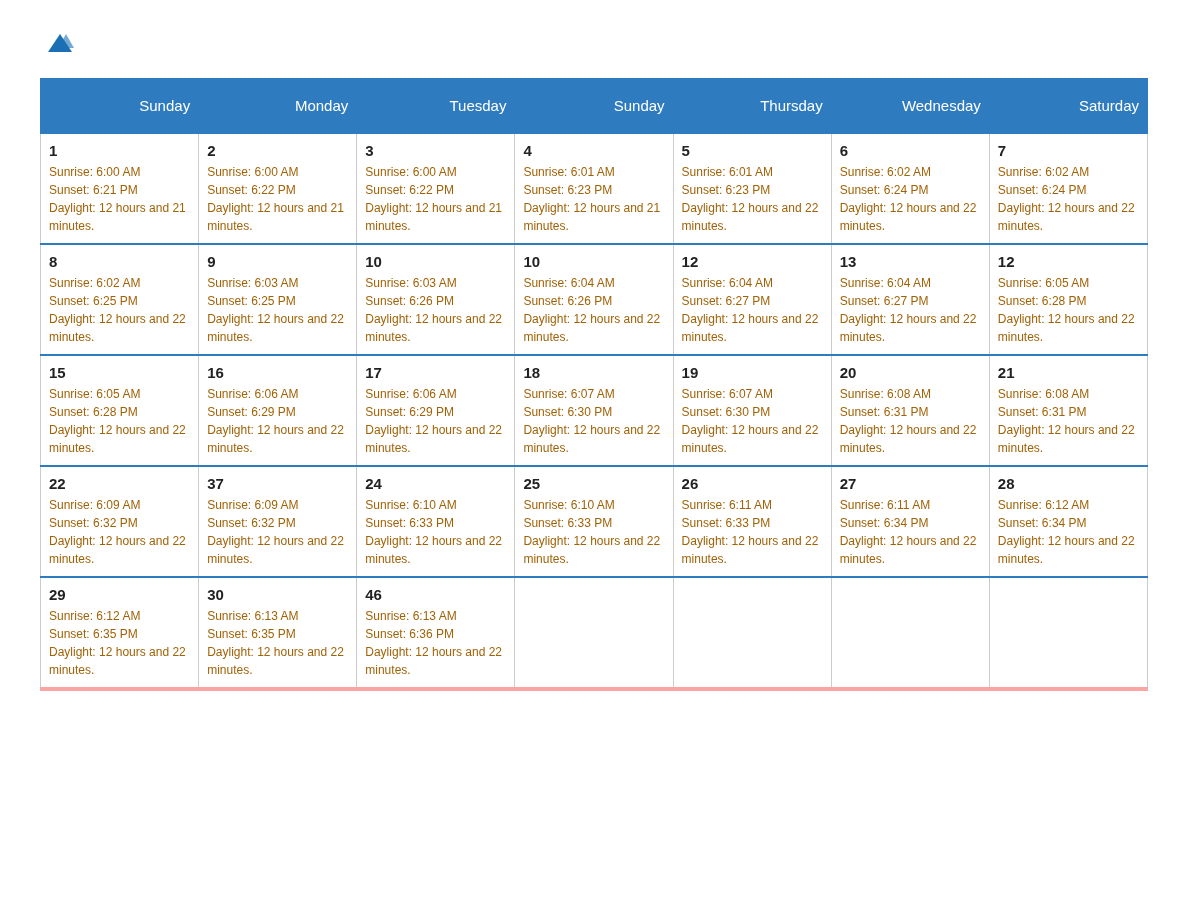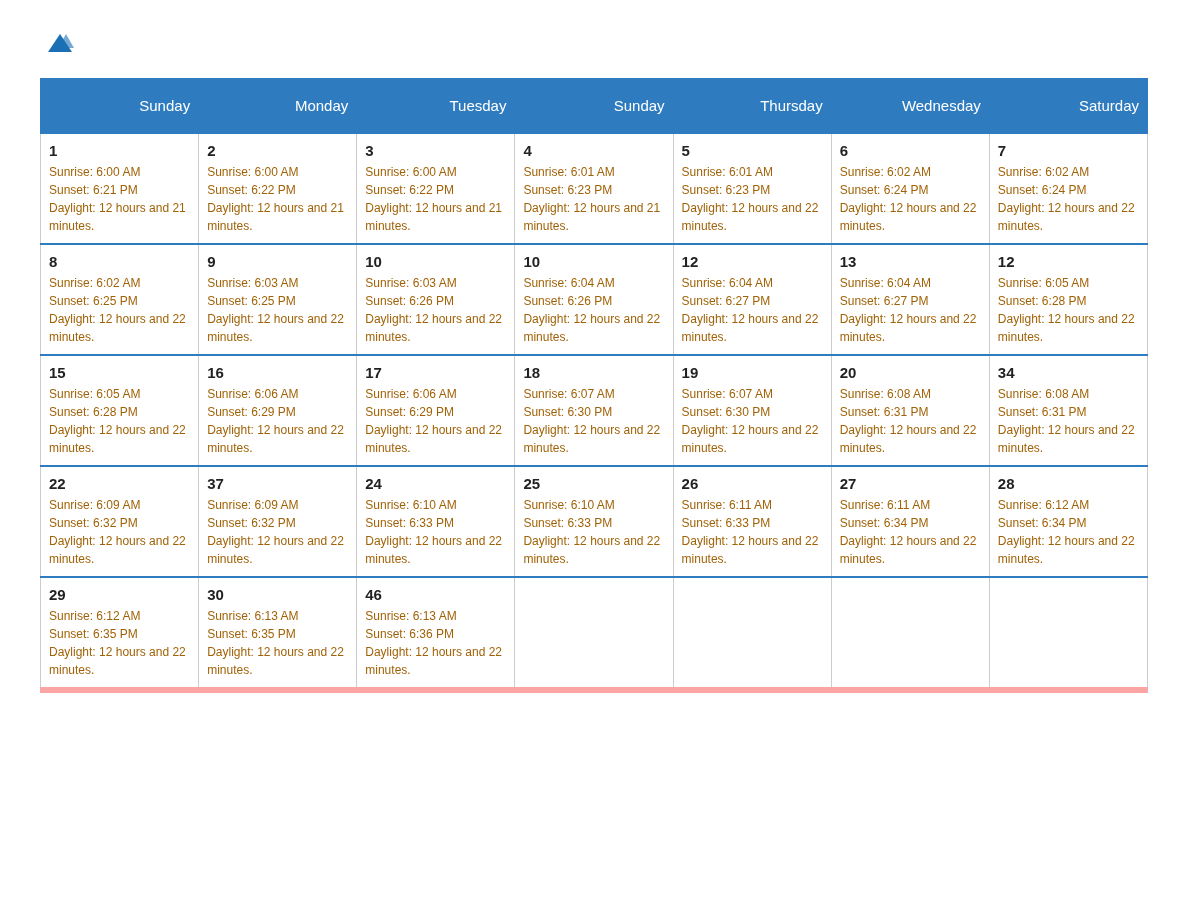--- a/index.html
+++ b/index.html
@@ -82,21 +82,21 @@
       color: #222;
       display: block;
       margin-bottom: 4px;
     }
     .day-info {
       font-size: 12px;
       color: #a16207;
       line-height: 1.5;
     }
     tbody tr:last-child td {
-      border-bottom: 6px solid #fca5a5;
+      border-bottom: 4px solid #fca5a5;
     }
   </style>
 </head>
 <body>
 
 <div class="header">
   <div class="logo">
     <span class="logo-text-general"></span>
     <svg class="logo-icon" viewBox="0 0 28 28">
       <polygon points="14,4 26,22 2,22" fill="#1a6fb5"></polygon>
@@ -202,21 +202,21 @@
         </td>
         <td>
           <span class="day-number">19</span>
           <div class="day-info">Sunrise: 6:07 AM<br>Sunset: 6:30 PM<br>Daylight: 12 hours and 22 minutes.</div>
         </td>
         <td>
           <span class="day-number">20</span>
           <div class="day-info">Sunrise: 6:08 AM<br>Sunset: 6:31 PM<br>Daylight: 12 hours and 22 minutes.</div>
         </td>
         <td>
-          <span class="day-number">34</span>
+          <span class="day-number">21</span>
           <div class="day-info">Sunrise: 6:08 AM<br>Sunset: 6:31 PM<br>Daylight: 12 hours and 22 minutes.</div>
         </td>
       </tr>
       <tr>
         <td>
           <span class="day-number">22</span>
           <div class="day-info">Sunrise: 6:09 AM<br>Sunset: 6:32 PM<br>Daylight: 12 hours and 22 minutes.</div>
         </td>
         <td>
           <span class="day-number">37</span>

